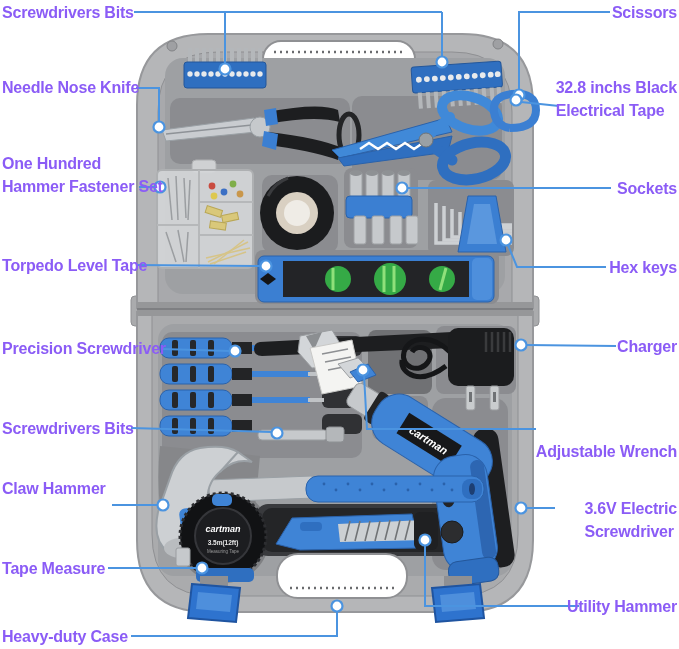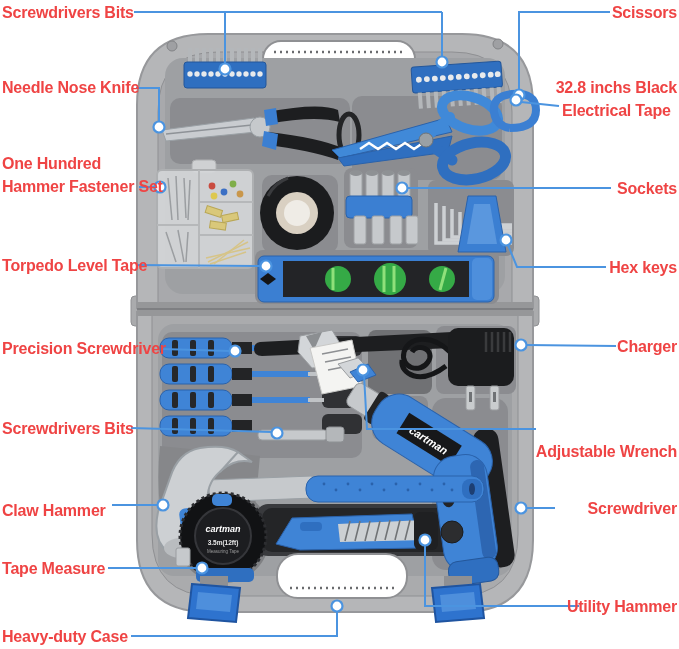--- a/index.html
+++ b/index.html
@@ -1,22 +1,22 @@
 <!DOCTYPE html>
 <html><head>
 <meta charset="utf-8">
 <style>
   html,body{margin:0;padding:0;background:#ffffff;}
   #stage{position:relative;width:679px;height:649px;background:#ffffff;overflow:hidden;
          font-family:"Liberation Sans",sans-serif;}
   #art{position:absolute;left:0;top:0;}
   .lbl{position:absolute;font-weight:bold;font-size:16px;line-height:23px;
-       color:#ef4444;letter-spacing:-0.2px;white-space:nowrap;}
+       color:#8b5cf6;letter-spacing:-0.2px;white-space:nowrap;}
   .lbl.left{left:2px;text-align:left;}
-  .lbl.right{right:2px;text-align:center;}
+  .lbl.right{right:2px;text-align:left;}
 </style>
 </head>
 <body>
 
 <div id="stage">
 
   <svg id="art" width="679" height="649" viewBox="0 0 679 649">
 
     <g>
       <rect x="131" y="296" width="12" height="30" rx="4" fill="#aaabad" stroke="#8f9093"></rect>
@@ -464,21 +464,22 @@
     <div>One Hundred</div>
     <div>Hammer Fastener Set</div>
   </div>
   <div class="lbl right" style="top:177px">Sockets</div>
   <div class="lbl left" style="top:254px">Torpedo Level Tape</div>
   <div class="lbl right" style="top:256px">Hex keys</div>
   <div class="lbl left" style="top:337px">Precision Screwdriver</div>
   <div class="lbl right" style="top:335px">Charger</div>
   <div class="lbl left" style="top:417px">Screwdrivers Bits</div>
   <div class="lbl right" style="top:440px">Adjustable Wrench</div>
-  <div class="lbl left" style="top:499px">Claw Hammer</div>
+  <div class="lbl left" style="top:477px">Claw Hammer</div>
   <div class="lbl right" style="top:497px">
+    <div>3.6V Electric</div>
     <div>Screwdriver</div>
   </div>
   <div class="lbl left" style="top:557px">Tape Measure</div>
   <div class="lbl right" style="top:595px">Utility Hammer</div>
   <div class="lbl left" style="top:625px">Heavy-duty Case</div>
 
 </div>
 
 </body></html>

